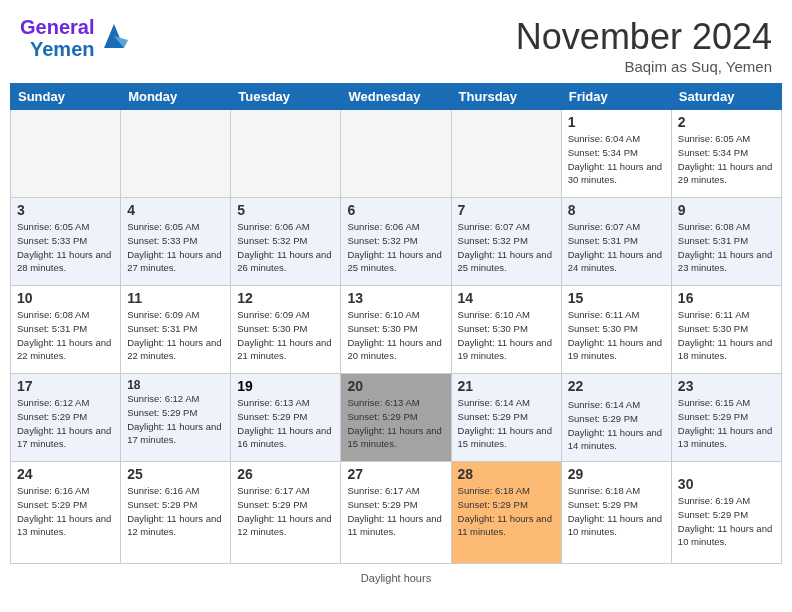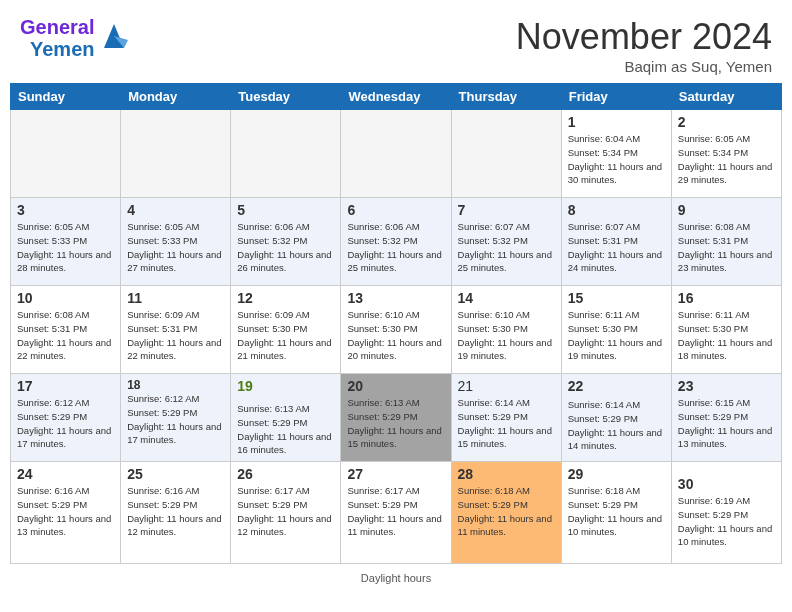--- a/index.html
+++ b/index.html
@@ -165,33 +165,33 @@
 Sunset: 5:29 PM
 Daylight: 11 hours and 17 minutes.</div>
           </td>
           <td style="border: 1px solid rgb(204, 204, 204); vertical-align: top; padding: 4px 6px; width: 14.28%; background: rgb(238, 242, 250); height: 88px;">
             <div style="font-size: 12px; font-weight: bold; color: rgb(51, 51, 51); margin-bottom: 0;">18</div>
             <div style="font-size: 9.5px; color: rgb(51, 51, 51); line-height: 1.45; white-space: pre-line;">Sunrise: 6:12 AM
 Sunset: 5:29 PM
 Daylight: 11 hours and 17 minutes.</div>
           </td>
           <td style="border: 1px solid rgb(204, 204, 204); vertical-align: top; padding: 4px 6px; width: 14.28%; background: rgb(238, 242, 250); height: 88px;">
-            <div style="font-size: 14px; font-weight: bold; color: #4d7c0f; margin-bottom: 8px;">19</div>
+            <div style="font-size: 14px; font-weight: bold; color: #000000; margin-bottom: 2px;">19</div>
             <div style="font-size: 9.5px; color: rgb(51, 51, 51); line-height: 1.45; white-space: pre-line;">Sunrise: 6:13 AM
 Sunset: 5:29 PM
 Daylight: 11 hours and 16 minutes.</div>
           </td>
           <td style="border: 1px solid rgb(204, 204, 204); vertical-align: top; padding: 4px 6px; width: 14.28%; background: #a3a3a3; height: 88px;">
             <div style="font-size: 14px; font-weight: bold; color: rgb(51, 51, 51); margin-bottom: 2px;">20</div>
             <div style="font-size: 9.5px; color: rgb(51, 51, 51); line-height: 1.45; white-space: pre-line;">Sunrise: 6:13 AM
 Sunset: 5:29 PM
 Daylight: 11 hours and 15 minutes.</div>
           </td>
           <td style="border: 1px solid rgb(204, 204, 204); vertical-align: top; padding: 4px 6px; width: 14.28%; background: rgb(238, 242, 250); height: 88px;">
-            <div style="font-size: 14px; font-weight: normal; color: rgb(51, 51, 51); margin-bottom: 2px;">21</div>
+            <div style="font-size: 14px; font-weight: bold; color: rgb(51, 51, 51); margin-bottom: 2px;">21</div>
             <div style="font-size: 9.5px; color: rgb(51, 51, 51); line-height: 1.45; white-space: pre-line;">Sunrise: 6:14 AM
 Sunset: 5:29 PM
 Daylight: 11 hours and 15 minutes.</div>
           </td>
           <td style="border: 1px solid rgb(204, 204, 204); vertical-align: top; padding: 4px 6px; width: 14.28%; background: rgb(238, 242, 250); height: 88px;">
             <div style="font-size: 14px; font-weight: bold; color: rgb(51, 51, 51); margin-bottom: 4px;">22</div>
             <div style="font-size: 9.5px; color: rgb(51, 51, 51); line-height: 1.45; white-space: pre-line;">Sunrise: 6:14 AM
 Sunset: 5:29 PM
 Daylight: 11 hours and 14 minutes.</div>
           </td>

